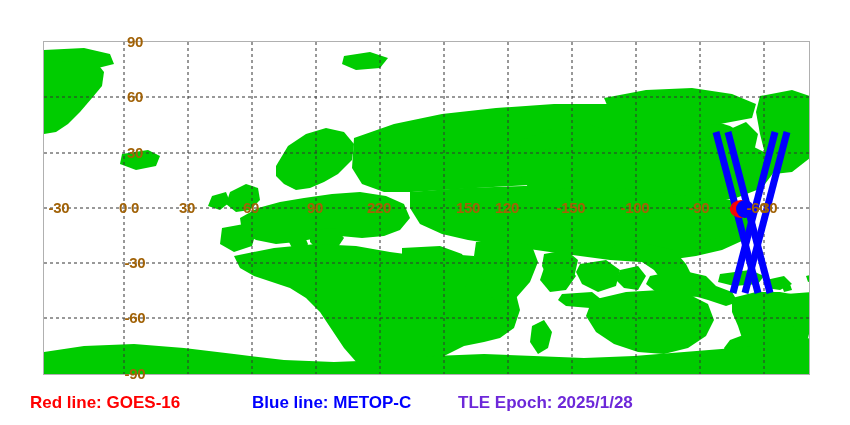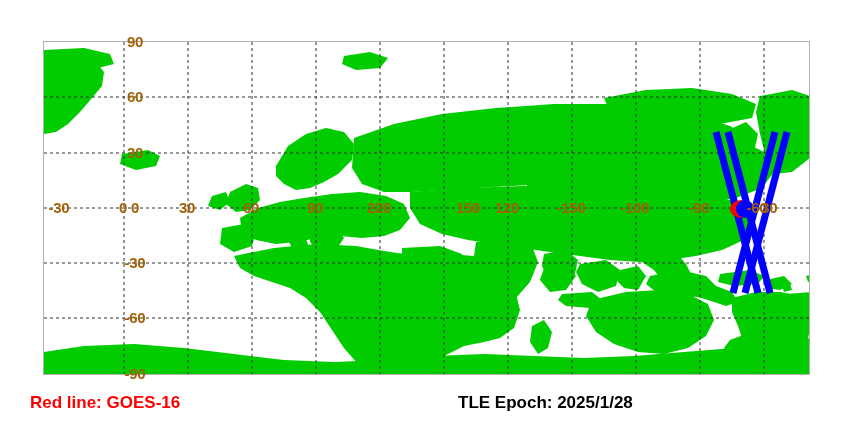--- a/index.html
+++ b/index.html
@@ -33,21 +33,21 @@
   #caption{
     position:absolute;left:0;top:392px;width:850px;height:30px;
   }
   .cap{
     position:absolute;top:0;
     font-family:"Liberation Sans", sans-serif;
     font-size:17px;font-weight:bold;line-height:22px;white-space:nowrap;text-align:center;
   }
   #cap-red{left:30px;color:#ff0000;}
   #cap-blue{left:252px;color:#0000ff;}
-  #cap-epoch{left:458px;color:#000000;}
+  #cap-epoch{left:458px;color:#6d28d9;}
 </style>
 </head>
 <body>
 
 <div id="stage">
 
   <div id="map-frame">
     <svg id="map-svg" viewBox="0 0 767 334" preserveAspectRatio="none">
 
       <rect x="0" y="0" width="767" height="334" fill="#ffffff"></rect>
@@ -167,16 +167,17 @@
   <div class="tick tick-lon" style="left:468px;top:207px">150</div>
   <div class="tick tick-lon" style="left:507px;top:207px">120</div>
   <div class="tick tick-lon" style="left:571px;top:207px">-150</div>
   <div class="tick tick-lon" style="left:635px;top:207px">-100</div>
   <div class="tick tick-lon" style="left:699px;top:207px">-90</div>
   <div class="tick tick-lon" style="left:757px;top:207px">-60</div>
   <div class="tick tick-lon" style="left:767px;top:207px">-30</div>
 
   <div id="caption">
     <span id="cap-red" class="cap">Red line: GOES-16</span>
+    <span id="cap-blue" class="cap">Blue line: METOP-C</span>
     <span id="cap-epoch" class="cap">TLE Epoch: 2025/1/28</span>
   </div>
 
 </div>
 
 </body></html>

